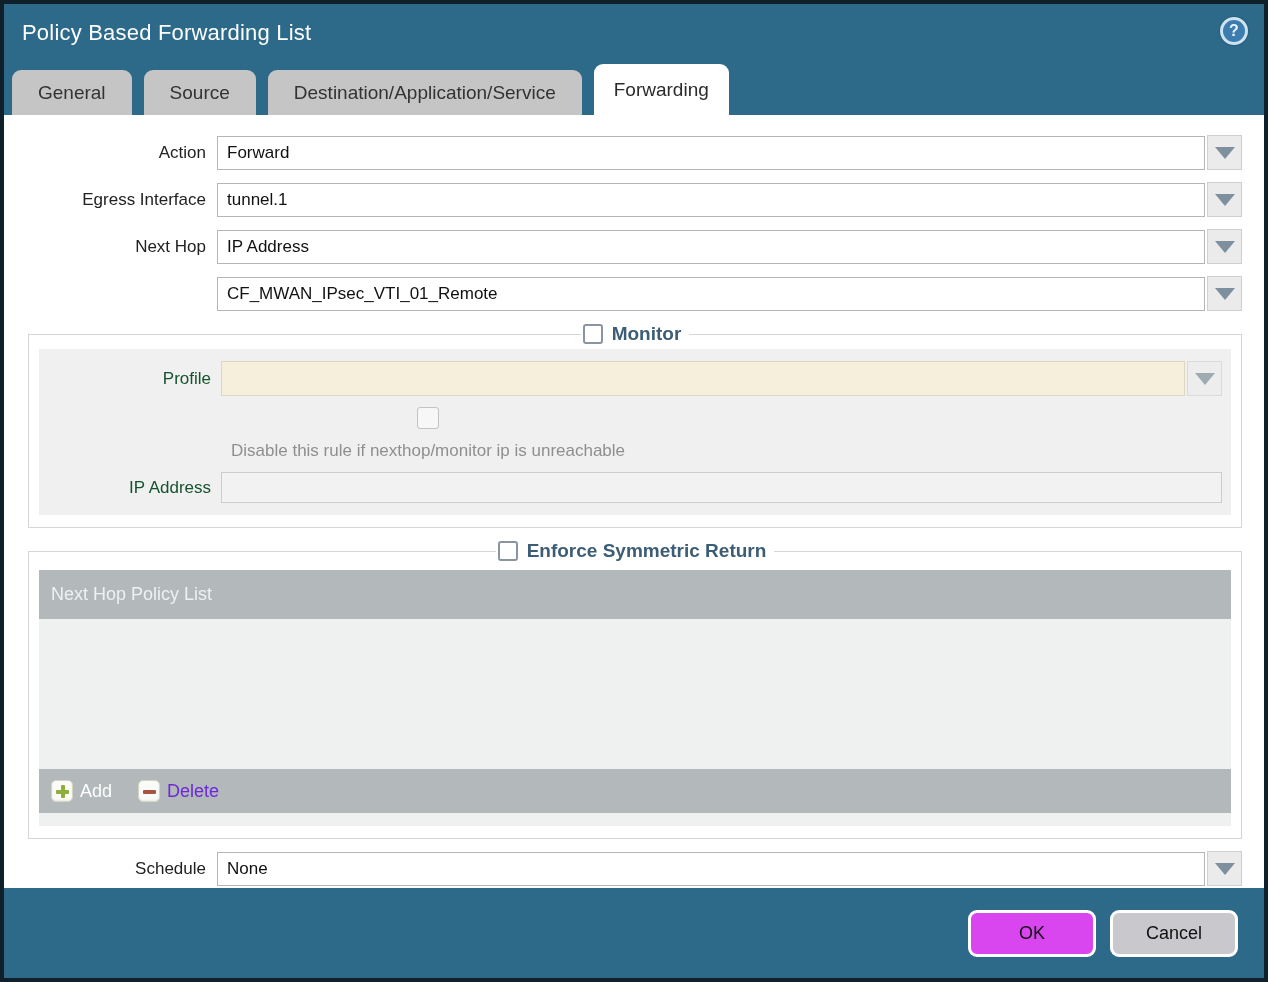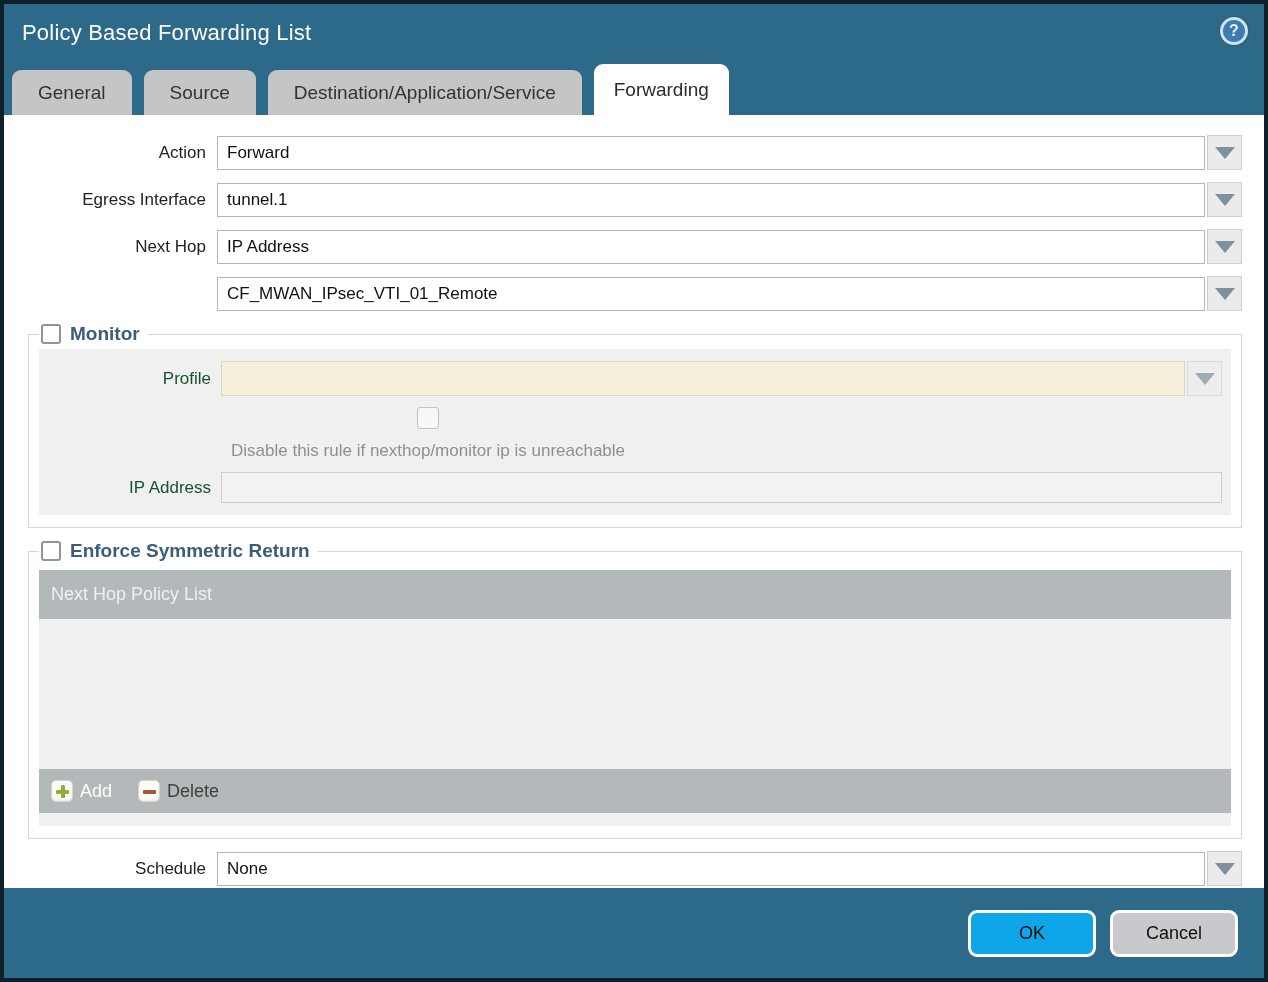--- a/index.html
+++ b/index.html
@@ -70,21 +70,21 @@
     border-top:12px solid #7e909e;
   }
   .dd-btn.disabled { background:#ededed; border-color:#dadada; cursor:default; }
   .dd-btn.disabled .dd-arrow { border-top-color:#9fabb3; }
   
   fieldset {
     border:1px solid #d6d6d6; margin:2px 22px 12px 24px;
     padding:4px 10px 12px 10px;
   }
   legend {
-    display:flex; align-items:center; gap:9px; padding:0 8px 0 2px;
+    display:flex; align-items:center; gap:9px; padding:0 8px 0 2px;text-align:center;
   }
   .legend-text { font-size:19px; font-weight:bold; color:#3d5d77; }
   .cb {
     width:20px; height:20px; background:#fff;
     border:2px solid #8b94a1; border-radius:3px; cursor:pointer; flex:0 0 auto;
   }
   .cb.disabled { border:1px solid #c3c3c3; background:#f7f7f7; cursor:default; width:22px; height:22px; }
   
   .panel { background:#f0f0f0; padding:12px 9px 12px 0; }
   .prow { display:flex; align-items:center; margin-bottom:11px; }
@@ -119,34 +119,34 @@
   .icon-box {
     width:22px; height:22px; background:#fbfbf8; border-radius:5px;
     border:1px solid #d4d7c6; position:relative; flex:0 0 auto;
     box-shadow:inset 0 -1px 2px rgba(0,0,0,.08);
   }
   .icon-box .h { position:absolute; left:4px; top:9px;  width:13px; height:4px; border-radius:1px; }
   .icon-box .v { position:absolute; left:9px; top:4px;  width:4px;  height:13px; border-radius:1px; }
   .plus .h, .plus .v { background:#8fae3c; }
   .minus .h { background:#a8543e; }
   .add-label { color:#ffffff; font-size:18px; }
-  .del-label { color:#404040; font-size:18px; }
+  .del-label { color:#6d28d9; font-size:18px; }
   
   .footer {
     height:90px; flex:0 0 auto;
     display:flex; align-items:center; justify-content:flex-end;
     gap:14px; padding-right:26px;
   }
   .btn {
     width:128px; height:47px; border-radius:9px;
     border:3px solid #ffffff; font-size:18px; color:#101010;
     display:flex; align-items:center; justify-content:center;
     cursor:pointer; font-family:"Liberation Sans", sans-serif;
   }
-  .btn-ok { background:#0ea5e9; }
+  .btn-ok { background:#d946ef; }
   .btn-cancel { background:#c9c9cd; }
 </style>
 </head>
 <body>
 
 <div class="dialog">
 
   <div class="titlebar">
     <span class="title">Policy Based Forwarding List</span>
     <div class="help">

